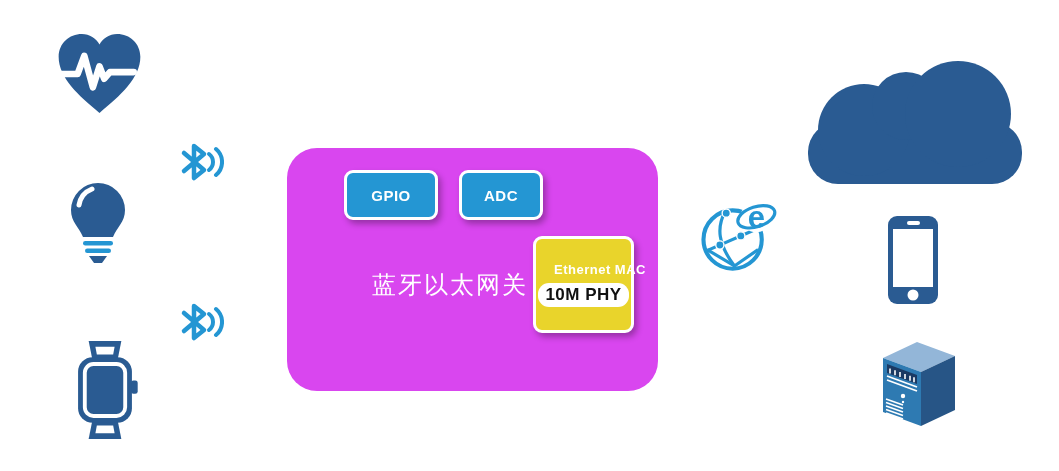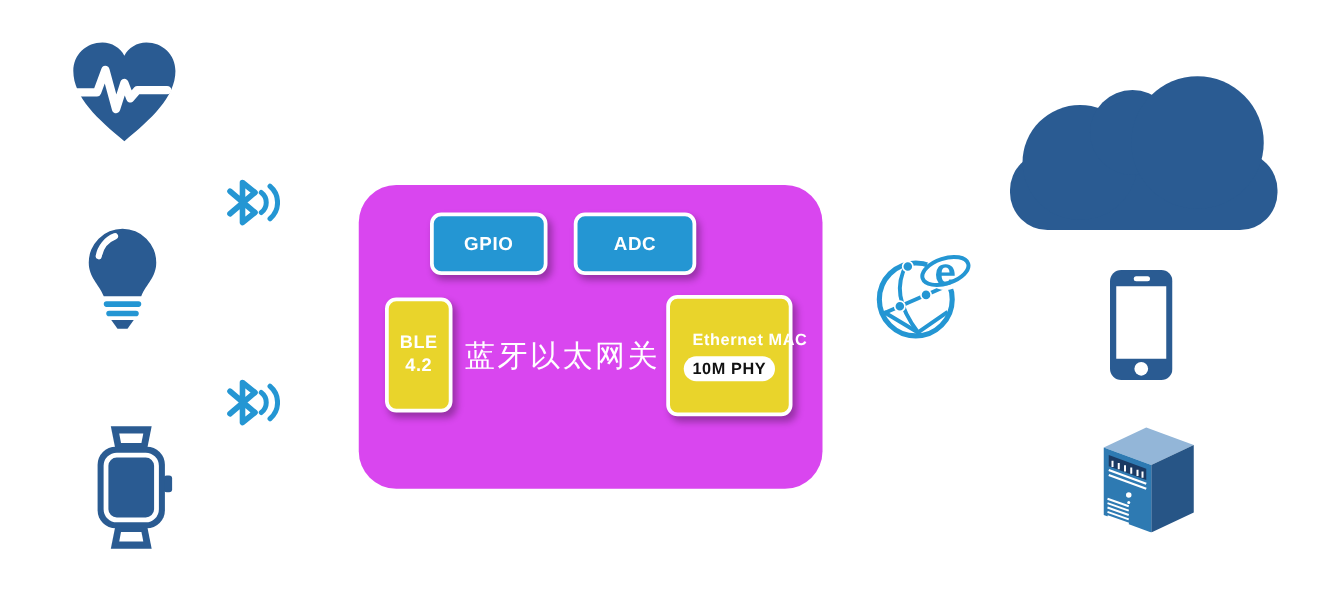--- a/index.html
+++ b/index.html
@@ -25,28 +25,28 @@
     border:3px solid #ffffff;border-radius:9px;
     box-shadow:3px 4px 6px rgba(0,0,0,0.30);
     font-weight:bold;font-size:15px;letter-spacing:0.5px;
     box-sizing:border-box;
   }
   .chip-yellow{
     background:#e9d42b;
     flex-direction:column;
   }
   .chip-gpio{left:57px;top:22px;width:94px;height:50px;}
-  .chip-adc{left:172px;top:22px;width:98px;height:50px;}
+  .chip-adc{left:172px;top:22px;width:84px;height:50px;}
   .chip-uart{left:99px;top:181px;width:121px;height:48px;}
   .chip-ble{left:21px;top:90px;width:54px;height:92px;font-size:14.5px;line-height:1.3;}
   .chip-eth{left:246px;top:88px;width:101px;height:97px;font-size:13px;line-height:1.2;}
   .eth-label{margin-bottom:5px;white-space:nowrap;padding-left:33px;}
   .pill{
     background:#ffffff;color:#111111;
-    font-weight:bold;font-size:13px;
+    font-weight:bold;font-size:17px;
     border-radius:11px;padding:2px 7px;
     white-space:nowrap;
   }
   .gw-title{
     position:absolute;left:82px;top:121px;width:162px;
     text-align:center;
     color:#ffffff;font-weight:normal;font-size:24px;letter-spacing:2px;
     white-space:nowrap;
   }
 </style>
@@ -99,24 +99,20 @@
       <rect x="15" y="25" width="42" height="54" rx="9" fill="none" stroke="#ffffff" stroke-width="4"></rect>
     </svg>
   </div>
 
   <div class="abs gw-box">
     <div class="chip chip-gpio">
       <span>GPIO</span>
     </div>
     <div class="chip chip-adc">
       <span>ADC</span>
-    </div>
-    <div class="chip chip-yellow chip-ble">
-      <span>BLE</span>
-      <span>4.2</span>
     </div>
     <div class="gw-title">蓝牙以太网关</div>
     <div class="chip chip-yellow chip-eth">
       <span class="eth-label">Ethernet MAC</span>
       <span class="pill">10M PHY</span>
     </div>
   </div>
 
   <div class="abs" style="left:698px;top:196px;width:82px;height:78px;">
     <svg width="82" height="78" viewBox="0 0 90 84">

